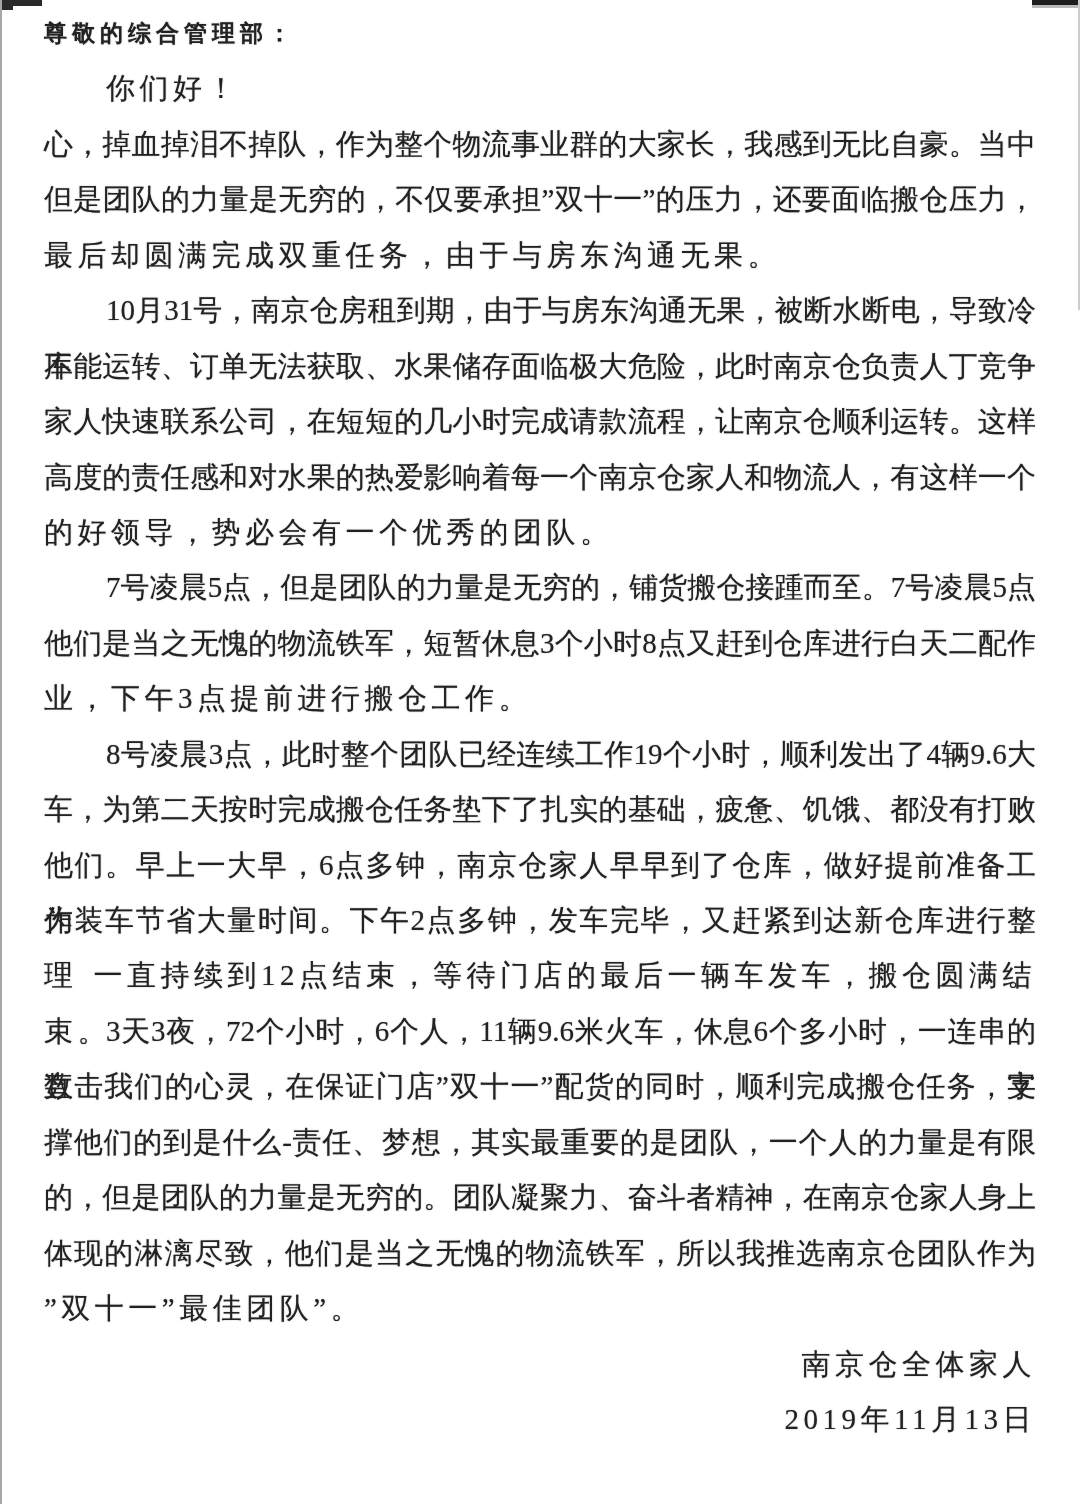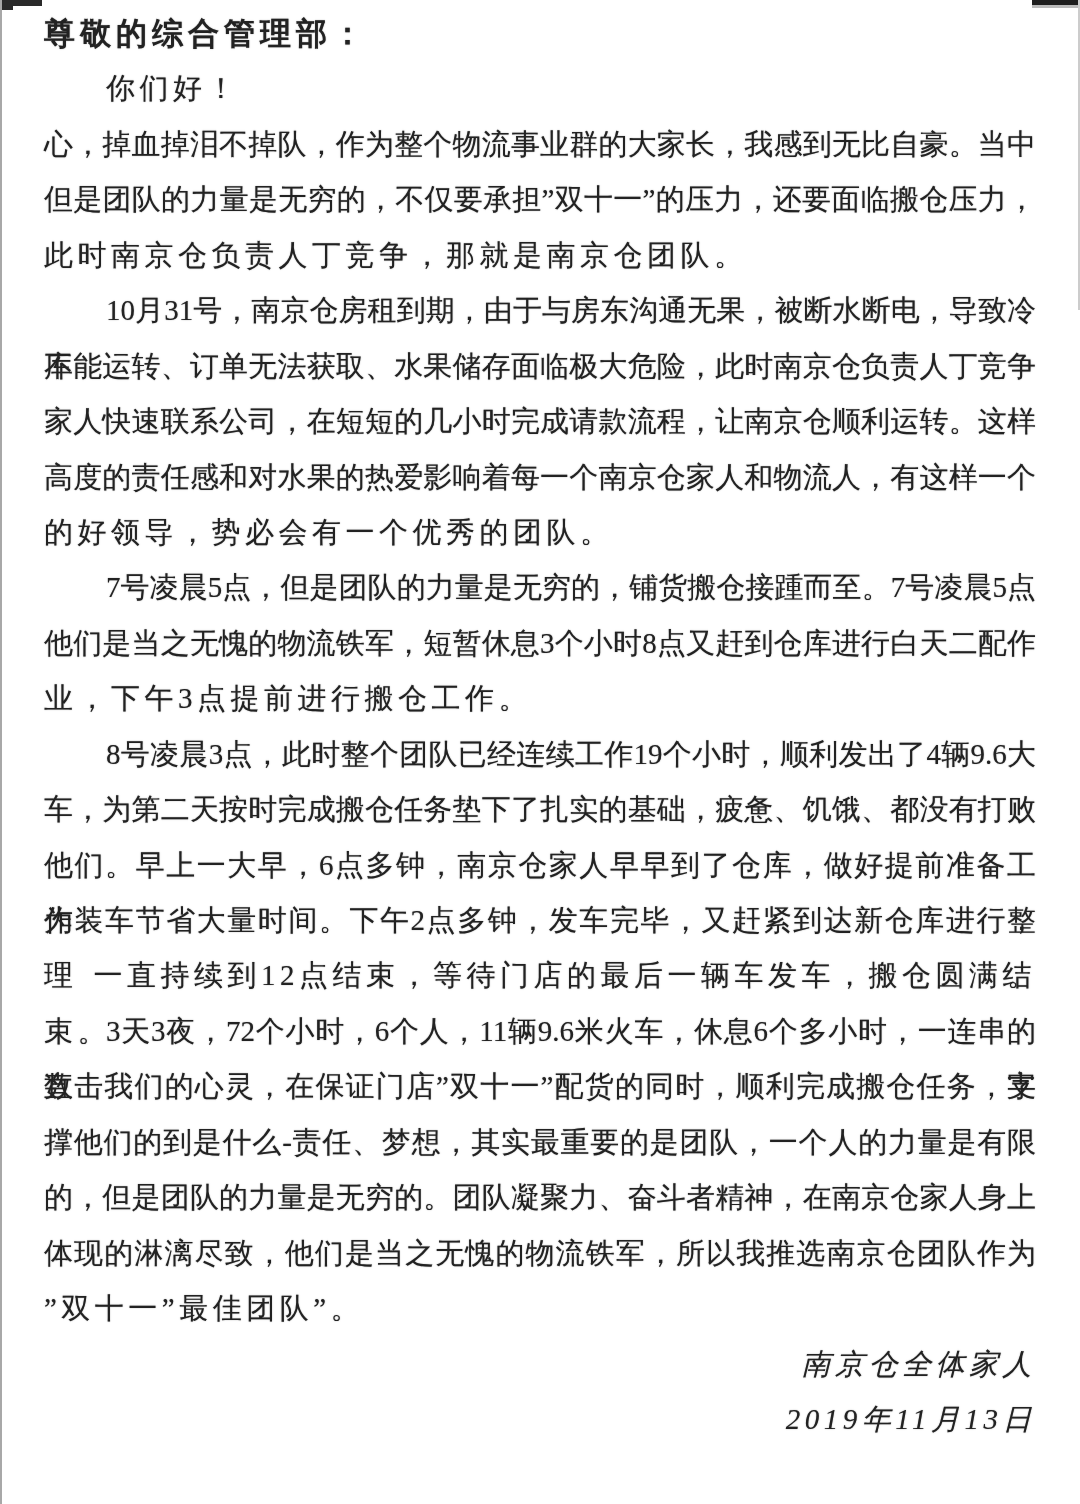--- a/index.html
+++ b/index.html
@@ -56,54 +56,53 @@
     text-align: justify;
     text-align-last: justify;
     text-justify: inter-character;
     color: #222222;
     text-shadow: 0 0 1.2px rgba(40,40,40,0.55);
   }
   .line.salutation {
     text-align: left;
     text-align-last: left;
     font-weight: 600;
-    font-size: 31px;
+    font-size: 23px;
     letter-spacing: 5px;
   }
   .line.indent {
     text-indent: 62px;
   }
   .line.last {
     text-align: right;
     text-align-last: left;
     letter-spacing: 4.5px;
   }
   .line.right {
     text-align: right;
     text-align-last: right;
     letter-spacing: 4.5px;
-    font-style: italic;
   }
 </style>
 </head>
 <body style="--tl-color: #2a2a2a; --tr-color: #1e1e1e; --le-color: #a8a8a8; --re-color: #cccccc; background: rgb(255, 255, 255);">
 
 <div class="top-left-bar"></div>
 <div class="top-left-corner"></div>
 <div class="top-right-bar"></div>
 <div class="left-edge-line"></div>
 <div class="right-edge-line"></div>
 
 <div class="letter">
   <div class="line salutation">尊敬的综合管理部：</div>
   <div class="line indent last">你们好！</div>
   <div id="paragraphs">
       <div class="line">心，掉血掉泪不掉队，作为整个物流事业群的大家长，我感到无比自豪。当中</div>
       <div class="line">但是团队的力量是无穷的，不仅要承担”双十一”的压力，还要面临搬仓压力，</div>
-      <div class="line last">此时南京仓负责人丁竞争，那就是南京仓团队。</div>
+      <div class="line last">最后却圆满完成双重任务，由于与房东沟通无果。</div>
       <div class="line indent">10月31号，南京仓房租到期，由于与房东沟通无果，被断水断电，导致冷库</div>
       <div class="line">不能运转、订单无法获取、水果储存面临极大危险，此时南京仓负责人丁竞争</div>
       <div class="line">家人快速联系公司，在短短的几小时完成请款流程，让南京仓顺利运转。这样</div>
       <div class="line">高度的责任感和对水果的热爱影响着每一个南京仓家人和物流人，有这样一个</div>
       <div class="line last">的好领导，势必会有一个优秀的团队。</div>
       <div class="line indent">7号凌晨5点，但是团队的力量是无穷的，铺货搬仓接踵而至。7号凌晨5点</div>
       <div class="line">他们是当之无愧的物流铁军，短暂休息3个小时8点又赶到仓库进行白天二配作</div>
       <div class="line last">业，下午3点提前进行搬仓工作。</div>
       <div class="line indent">8号凌晨3点，此时整个团队已经连续工作19个小时，顺利发出了4辆9.6大</div>
       <div class="line">车，为第二天按时完成搬仓任务垫下了扎实的基础，疲惫、饥饿、都没有打败</div>

